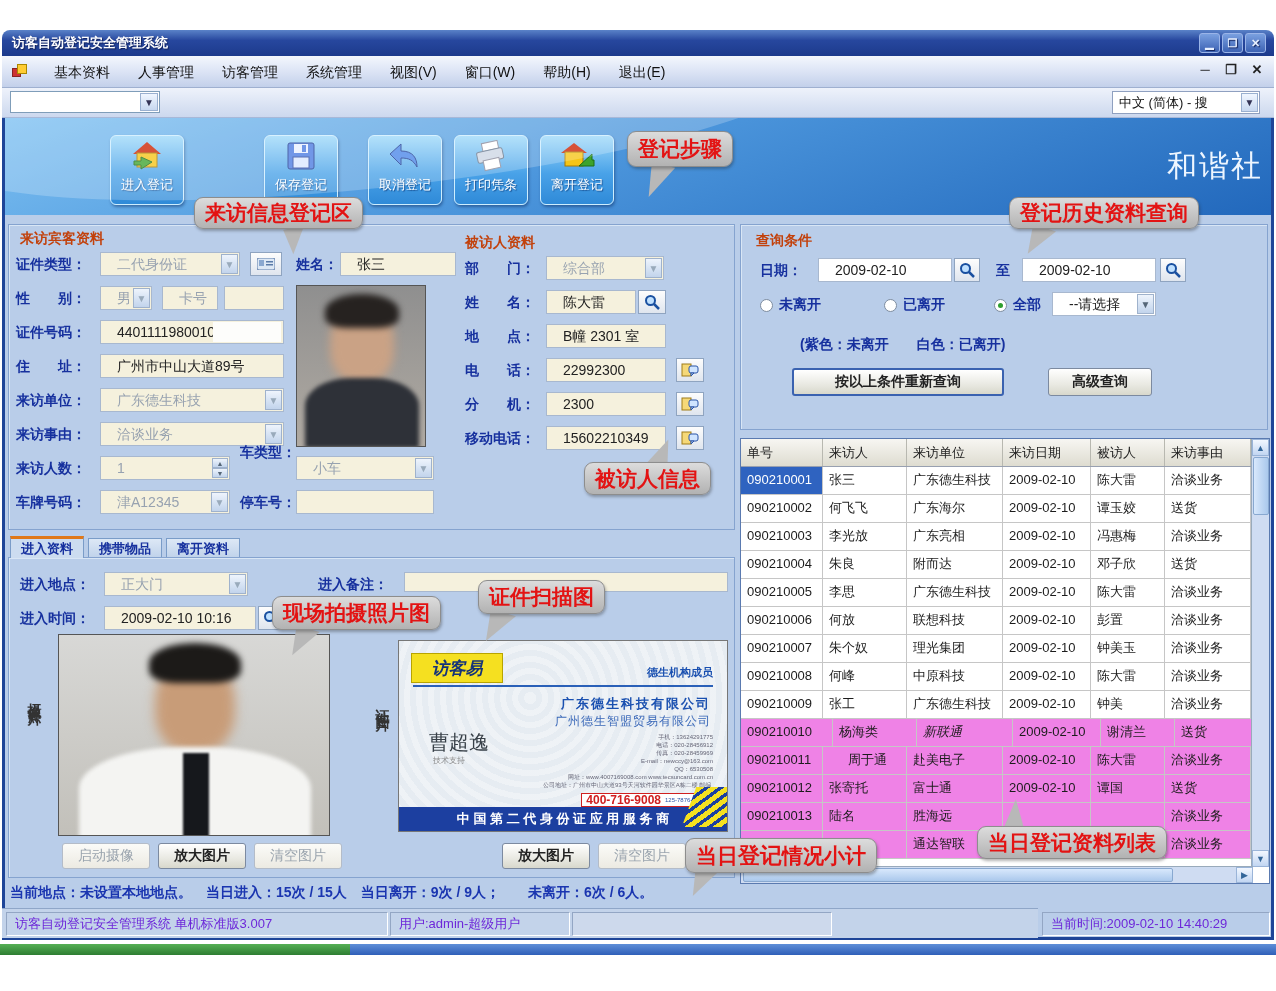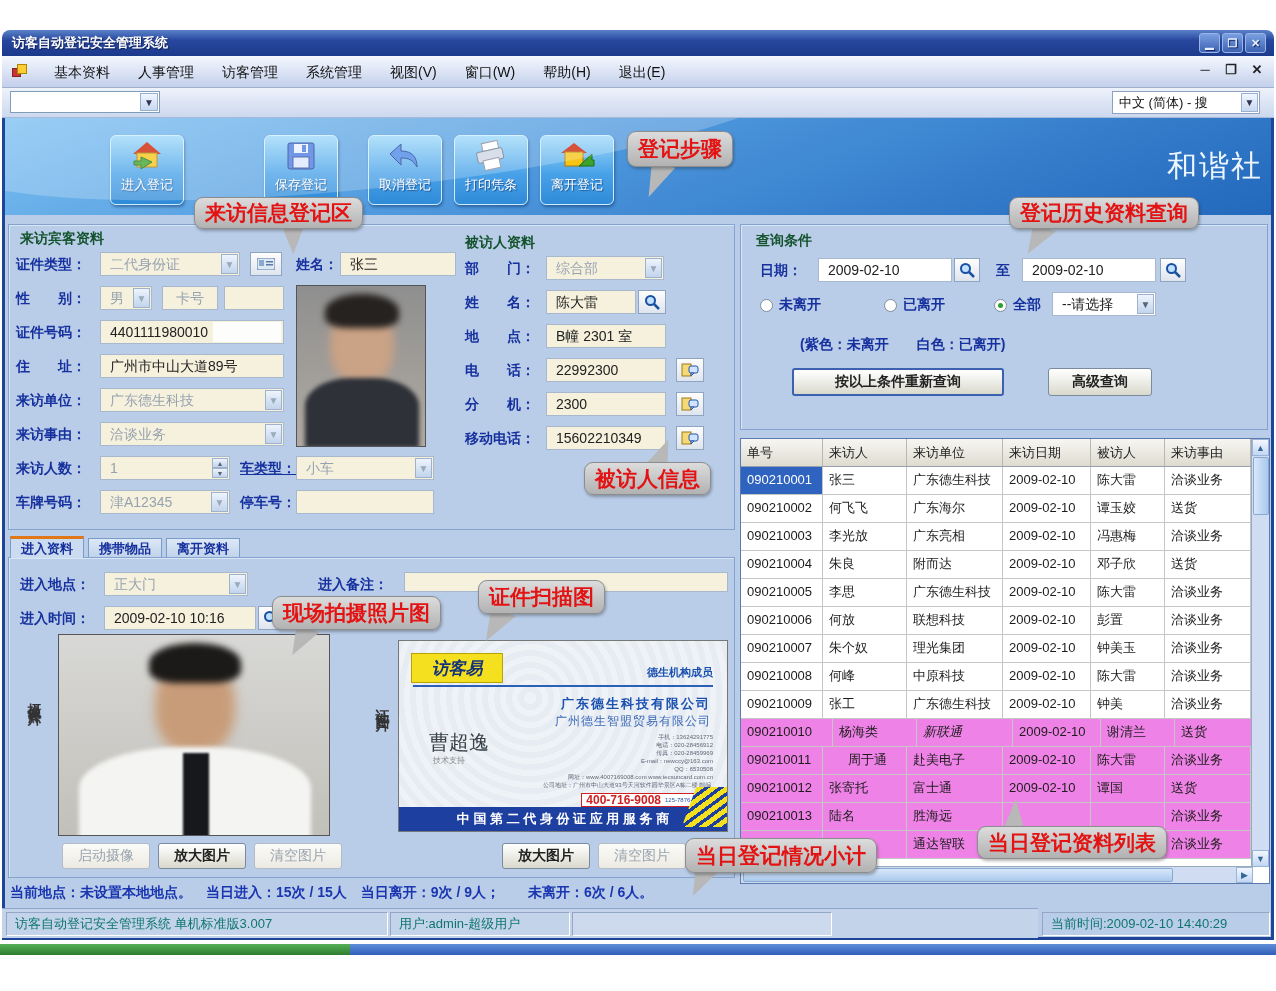--- a/index.html
+++ b/index.html
@@ -46,24 +46,24 @@
   .brand { position:absolute; right:8px; top:28px; font-size:30px; color:#eef6ff; letter-spacing:2px; }
 
   .toolbtn { position:absolute; top:17px; width:74px; height:70px; border-radius:6px;
     background:linear-gradient(#9ed9fa,#49a2e8 55%,#2f8ad8); border:1px solid #cdeeff;
     box-shadow:1px 2px 3px rgba(10,40,90,.45); color:#fff; font-size:13px; text-align:center; }
   .toolbtn .ticon { height:40px; display:flex; align-items:center; justify-content:center; }
   .toolbtn .tlabel { text-shadow:1px 1px 1px #1a5090; }
 
   
   .panel { position:absolute; background:#b9cde9; border:1px solid #85a3cf; box-shadow:inset 1px 1px 0 #d9e6f5; }
-  .sect { position:absolute; font-size:14px; font-weight:bold; color:#14532d; }
+  .sect { position:absolute; font-size:14px; font-weight:bold; color:#c2410c; }
   .lbl { position:absolute; font-size:14px; font-weight:bold; color:#16309e; white-space:nowrap; }
   .field { position:absolute; background:#f5f1dd; border:1px solid #a8b8cf; font-size:14px;
-    color:#222; padding:2px 9px; height:24px; line-height:19px; white-space:nowrap; overflow:hidden; }
+    color:#222; padding:2px 16px; height:24px; line-height:19px; white-space:nowrap; overflow:hidden; }
   .field.dis { color:#97a2b0; }
   .combo .arr { position:absolute; right:1px; top:1px; width:17px; height:20px;
     background:linear-gradient(#eef4fc,#c2d4ec); border:1px solid #9fb2cc; color:#567; font-size:10px;
     text-align:center; line-height:19px; }
   .combo.dis .arr { color:#9ab; }
   .sbtn { position:absolute; height:24px; background:linear-gradient(#fdfdfd,#dfe5ee); border:1px solid #8fa4c0;
     display:flex; align-items:center; justify-content:center; }
   .radio { position:absolute; display:flex; align-items:center; gap:6px; font-size:14px; font-weight:bold; color:#16309e; }
   .rdot { width:13px; height:13px; border-radius:50%; background:#fff; border:1px solid #7e8da0; position:relative; }
   .rdot.on::after { content:""; position:absolute; left:3px; top:3px; width:5px; height:5px; border-radius:50%; background:#2e9e2e; }
@@ -104,21 +104,21 @@
   .tab.active { background:#ccdcf0; border-top:3px solid #e07818; height:22px; top:536px; z-index:2; }
 
   
   .vlabel { position:absolute; writing-mode:vertical-rl; text-orientation:upright; font-size:14px; font-weight:bold;
     color:#333; letter-spacing:3px; }
   .photo { position:absolute; border:1px solid #555; background:#e9e9e9; overflow:hidden; }
   .cardscan { position:absolute; border:1px solid #777; background:#f0f3f6; overflow:hidden; }
 
   .statusline { position:absolute; left:10px; top:884px; font-size:14px; font-weight:bold; color:#1a35b0; }
   .statusbar { position:absolute; left:2px; top:908px; width:1036px; height:30px; background:#c3d3ea;
-    border-top:1px solid #8fa6c8; font-size:13px; color:#0f766e; }
+    border-top:1px solid #8fa6c8; font-size:13px; color:#6d28d9; }
   .seg { position:absolute; top:3px; height:24px; border:1px solid; border-color:#93a6c4 #fff #fff #93a6c4;
     line-height:22px; padding:0 8px; white-space:nowrap; }
   .taskbar-green { position:absolute; left:0; top:944px; width:350px; height:11px; background:linear-gradient(#55b055,#2e7d32); }
   .taskbar-blue { position:absolute; left:350px; top:944px; width:926px; height:11px; background:linear-gradient(#5f8fd8,#2f5fb8); }
 </style>
 </head>
 <body>
 
 <div id="app">
 
@@ -262,21 +262,21 @@
   <div class="field combo dis" style="left:100px; top:422px; width:184px;">
     <span>洽谈业务</span><div class="arr">▼</div>
   </div>
 
   <div class="lbl" style="left:16px; top:460px;">来访人数：</div>
   <div class="field dis" style="left:100px; top:456px; width:130px;">
     <span>1</span>
     <div style="position:absolute; right:1px; top:1px; width:16px; height:10px; background:linear-gradient(#eef4fc,#c2d4ec); border:1px solid #9fb2cc; font-size:7px; text-align:center; line-height:9px; color:#567;">▲</div>
     <div style="position:absolute; right:1px; top:11px; width:16px; height:10px; background:linear-gradient(#eef4fc,#c2d4ec); border:1px solid #9fb2cc; font-size:7px; text-align:center; line-height:9px; color:#567;">▼</div>
   </div>
-  <div class="lbl" style="left:240px; top:460px;text-decoration:underline;">车类型：</div>
+  <div class="lbl" style="left:240px; top:444px;">车类型：</div>
   <div class="field combo dis" style="left:296px; top:456px; width:138px;">
     <span>小车</span><div class="arr">▼</div>
   </div>
 
   <div class="lbl" style="left:16px; top:494px;">车牌号码：</div>
   <div class="field combo dis" style="left:100px; top:490px; width:130px;">
     <span>津A12345</span><div class="arr">▼</div>
   </div>
   <div class="lbl" style="left:240px; top:494px;">停车号：</div>
   <div class="field" style="left:296px; top:490px; width:138px;"><span></span></div>

